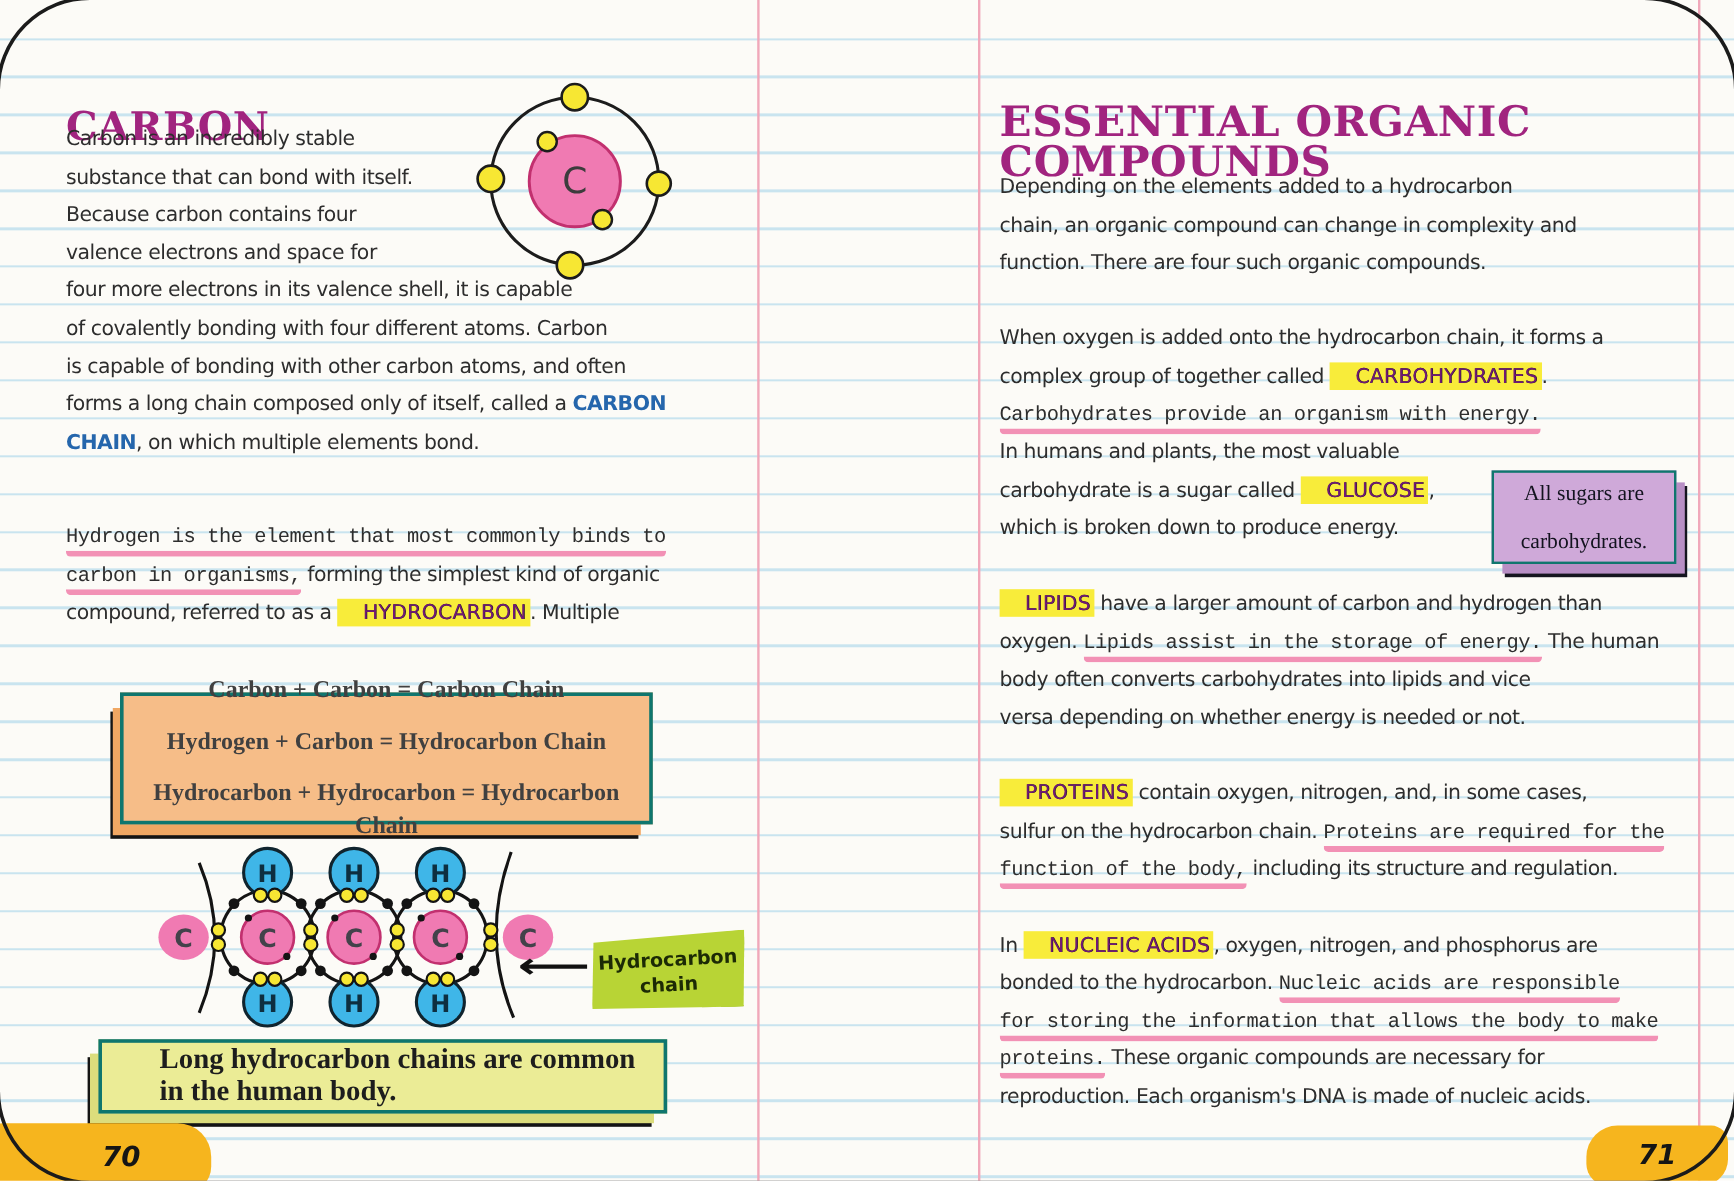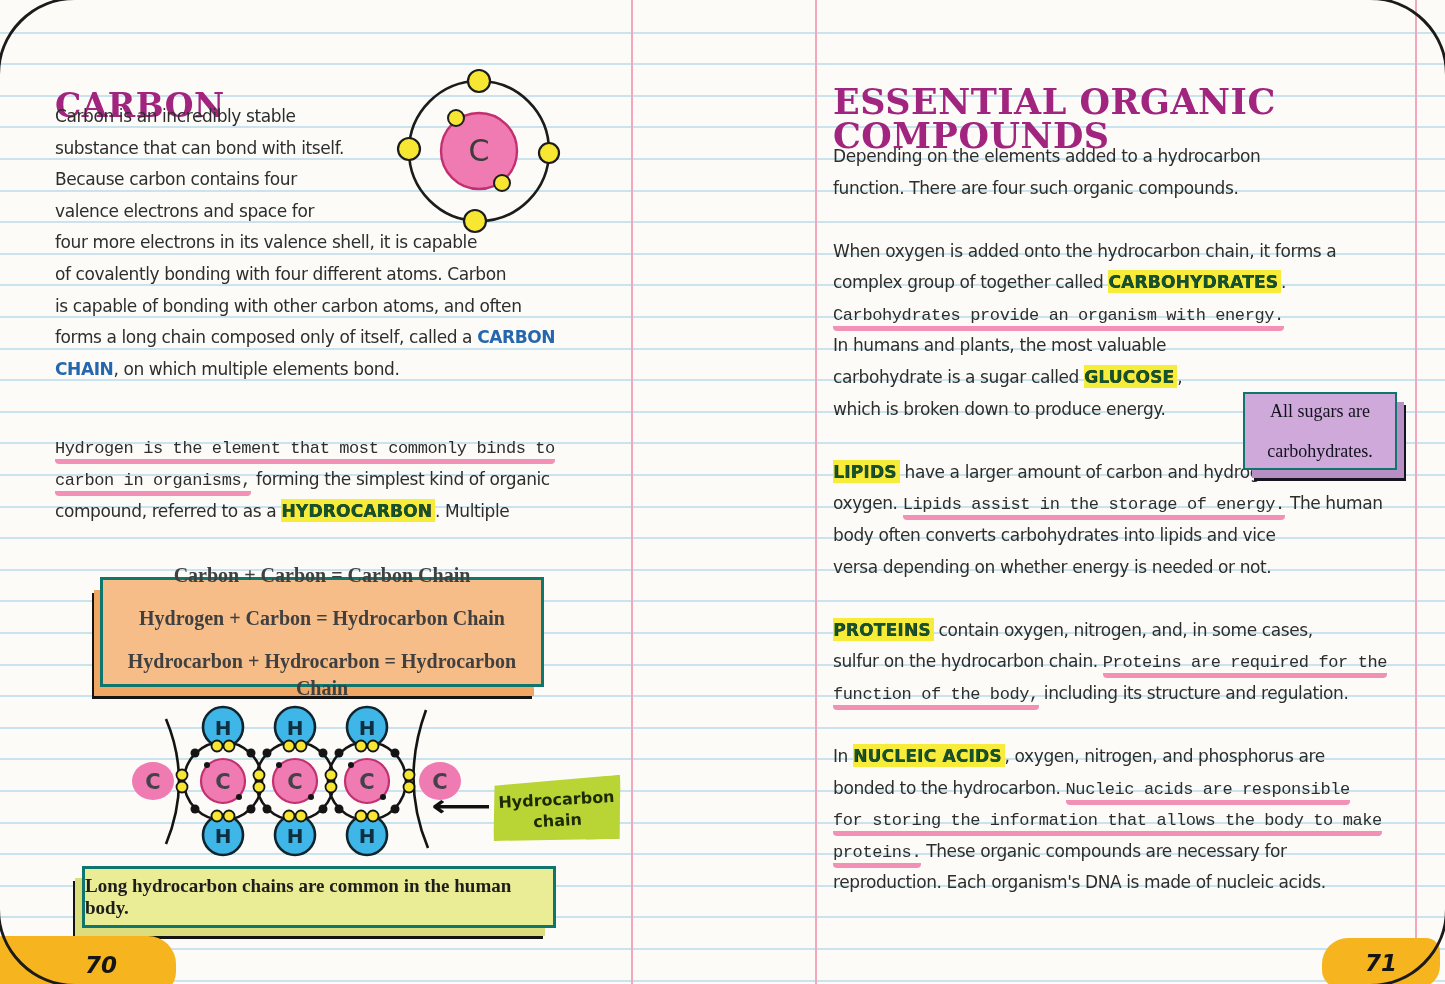--- a/index.html
+++ b/index.html
@@ -34,41 +34,41 @@
   #right-title{left:833px;top:62px;font-size:35px;line-height:34px;white-space:normal;}
   .col{position:absolute;}
   #left-col{left:55px;top:101px;width:545px;}
   #right-col{left:833px;top:141px;width:585px;}
   .para{margin-bottom:31.5px;}
   .para:last-child{margin-bottom:0;}
   #left-col .para.first{margin-bottom:47px;}
   .tl{height:31.6px;line-height:31.6px;font-size:17px;letter-spacing:-0.4px;white-space:nowrap;}
   .tl span{display:inline;}
   .lk{color:#2566ac;font-weight:600;}
-  .hl{background:#f8ec3a;color:#14532d;font-weight:700;padding:2px 3px 1px 0;letter-spacing:.2px;text-shadow:.4px 0 0 #171717;}
+  .hl{background:#f8ec3a;color:#701a75;font-weight:400;padding:2px 3px 1px 21px;letter-spacing:.2px;text-shadow:.4px 0 0 #171717;}
   .ul{border-bottom:5px solid #f291b5;border-radius:4px;padding-bottom:1px;font-family:Liberation Mono, monospace;}
 
   
   .box3d{position:absolute;border:3px solid #0f766e;gap:16px;}
   #formula-box{
     left:100px;top:577px;width:438px;height:104px;background:#f6bd88;
     box-shadow:-8px 11px 0 -2px #f0a763, -10px 14px 0 -2px #141414;
     display:flex;flex-direction:column;justify-content:center;
   }
   #formula-box .bl{
     font-family:"Liberation Serif",serif;font-size:20px;line-height:27px;
     text-align:center;color:#404040;font-weight:600;
   }
   #fact-box{
     left:82px;top:866px;width:468px;height:56px;background:#ebec96;
     box-shadow:-9px 10px 0 -2px #dcdd7c, -11px 13px 0 -2px #141414;
     display:flex;align-items:center;justify-content:center;
   }
   #fact-box .fact-text{
-    font-family:"Liberation Serif",serif;font-size:19px;color:#1d1d1d;font-weight:600;
+    font-family:"Liberation Serif",serif;font-size:24px;color:#1d1d1d;font-weight:600;padding-left:48px;
   }
   #note-box{
     left:1243px;top:392px;width:150px;height:74px;background:#cfa9d9;
     border-width:2.5px;
     box-shadow:8px 9px 0 -1px #b88fc5, 10px 12px 0 -1px #15151f;
     display:flex;flex-direction:column;justify-content:center;
   }
   #note-box .bl{
     font-family:"Liberation Serif",serif;font-size:18px;line-height:24px;
     text-align:center;color:#13131f;
@@ -265,20 +265,21 @@
   </div>
 
   <h1 class="page-title" id="right-title">
     <span>ESSENTIAL ORGANIC</span><br>
     <span>COMPOUNDS</span>
   </h1>
 
   <div class="col" id="right-col">
     <div class="para">
         <div class="tl"><span>Depending on the elements added to a hydrocarbon</span></div>
+        <div class="tl"><span>chain, an organic compound can change in complexity and</span></div>
         <div class="tl"><span>function. There are four such organic compounds.</span></div>
       </div>
     <div class="para">
         <div class="tl"><span>When oxygen is added onto the hydrocarbon chain, it forms a</span></div>
         <div class="tl"><span>complex group of together called </span><span class="hl">CARBOHYDRATES</span><span>.</span></div>
         <div class="tl"><span class="ul">Carbohydrates provide an organism with energy.</span></div>
         <div class="tl"><span>In humans and plants, the most valuable</span></div>
         <div class="tl"><span>carbohydrate is a sugar called </span><span class="hl">GLUCOSE</span><span>,</span></div>
         <div class="tl"><span>which is broken down to produce energy.</span></div>
       </div>

